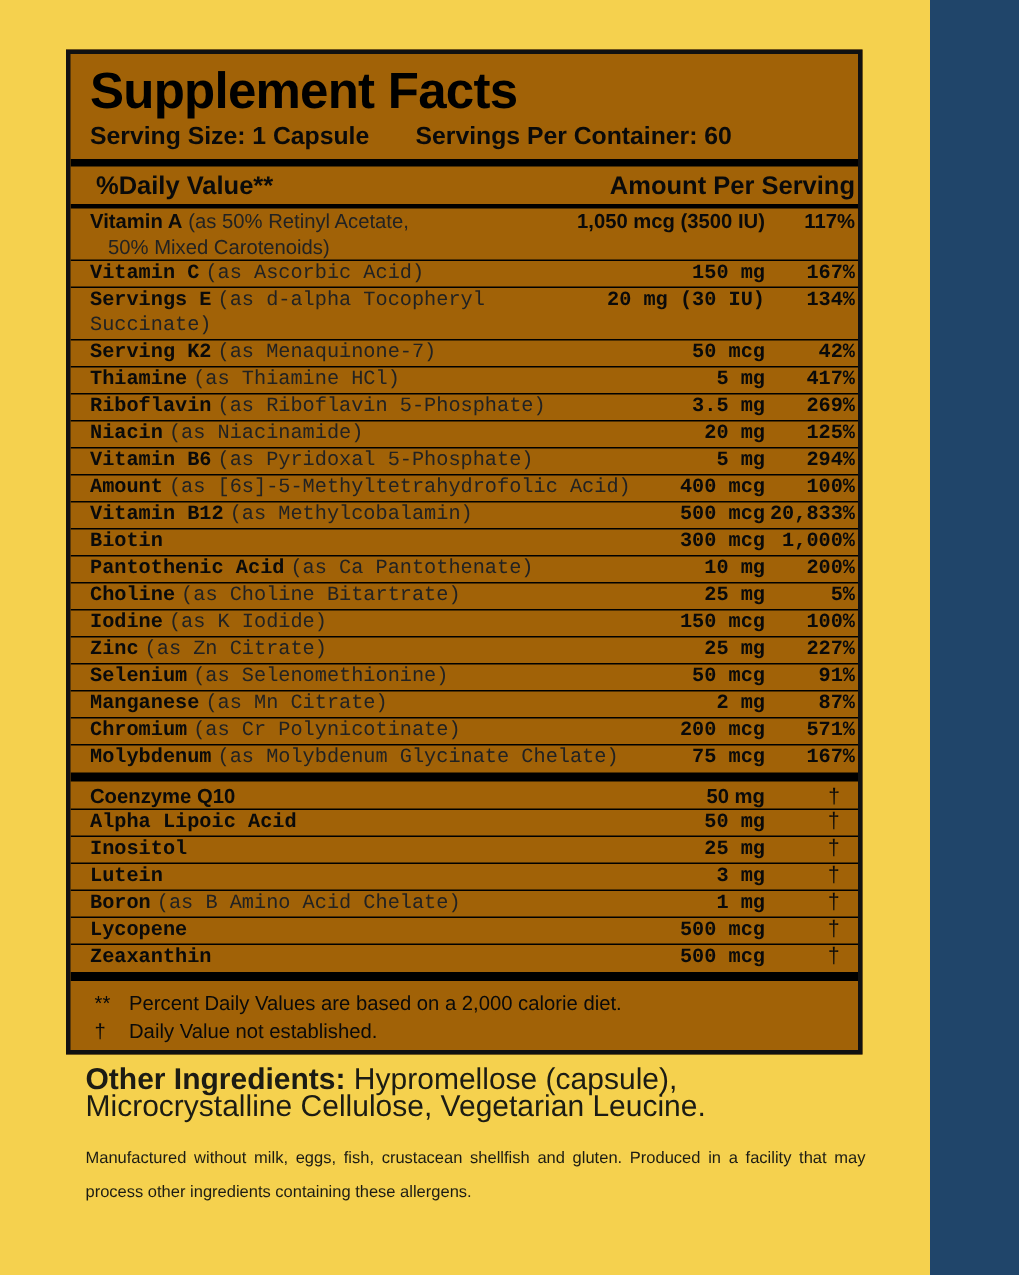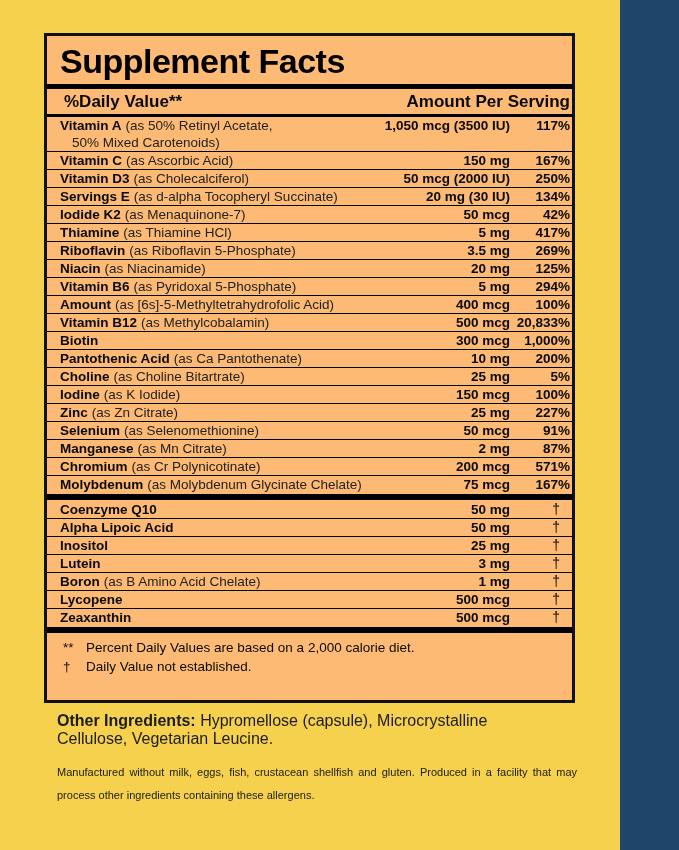--- a/index.html
+++ b/index.html
@@ -8,21 +8,21 @@
     background:#F5D14E;
     font-family:"Liberation Sans","DejaVu Sans",sans-serif;
     color:#0a0a0a;
   }
   .navy-stripe{
     position:absolute;top:0;right:0;width:59px;height:850px;
     background:#20456A;
   }
   .panel{
     position:absolute;left:44px;top:33px;width:531px;height:670px;
-    box-sizing:border-box;background:#fdba74;border:3px solid #111;
+    box-sizing:border-box;background:#a16207;border:3px solid #111;
     overflow:hidden;
   }
   .title{
     margin:6px 12px 0 13px;font-size:34px;line-height:38px;
     font-weight:bold;letter-spacing:-0.5px;color:#000;
   }
   .serving-row{
     margin:1px 12px 0 13px;display:flex;line-height:21px;
     font-size:16.5px;font-weight:bold;
   }
@@ -33,44 +33,48 @@
   .bar-6{height:6px;margin:1px 0;}
   .col-header{
     margin:0 2px 0 17px;display:flex;justify-content:space-between;
     line-height:25px;font-size:17px;font-weight:bold;
   }
   .rows{width:100%;}
   .row{
     display:flex;align-items:flex-start;
     padding:0 2px 0 13px;line-height:17px;font-size:13.5px;
   }
-  .row + .row{border-top:1px solid #000;}
+  .row + .row{border-top:1px solid #000;font-family:Liberation Mono, monospace;}
   .row-name{flex:1;}
   .nm{font-weight:bold;}
   .ds{margin-left:4px;color:#222;}
   .ds2{padding-left:12px;color:#222;}
   .row-amt{text-align:right;white-space:nowrap;font-weight:bold;}
   .row-dv{flex:none;width:60px;text-align:right;font-weight:bold;white-space:nowrap;}
   .row-dv.dagger{font-weight:normal;padding-right:10px;box-sizing:border-box;font-size:14px;}
   .footnotes{margin:5px 12px 0 16px;font-size:13.5px;line-height:19px;}
   .fn{display:flex;}
   .fn-marker{flex:none;width:23px;}
   .bottom-text{position:absolute;color:#1c1c14;}
-  .other-ingredients{left:57px;top:712px;width:480px;font-size:16px;line-height:17.5px;}
+  .other-ingredients{left:57px;top:712px;width:480px;font-size:20px;line-height:17.5px;}
   .oi-label{font-weight:bold;}
   .allergen{left:57px;top:761px;width:520px;font-size:11px;line-height:23px;text-align:justify;}
 </style>
 </head>
 <body>
 
 <div class="navy-stripe"></div>
 
 <div class="panel">
   <div class="title">Supplement Facts</div>
 
+  <div class="serving-row">
+    <span class="serving-size">Serving Size: 1 Capsule</span>
+    <span>Servings Per Container: 60</span>
+  </div>
 
   <div class="bar bar-5"></div>
 
   <div class="col-header">
     <span>%Daily Value**</span>
     <span>Amount Per Serving</span>
   </div>
 
   <div class="bar bar-3"></div>
 
@@ -86,41 +90,33 @@
 
   <div class="row">
     <div class="row-name">
       <span class="nm">Vitamin C</span><span class="ds">(as Ascorbic Acid)</span>
       
     </div>
     <div class="row-amt">150 mg</div>
     <div class="row-dv">167%</div>
   </div>
 
-  <div class="row">
-    <div class="row-name">
-      <span class="nm">Vitamin D3</span><span class="ds">(as Cholecalciferol)</span>
-      
-    </div>
-    <div class="row-amt">50 mcg (2000 IU)</div>
-    <div class="row-dv">250%</div>
-  </div>
 
   <div class="row">
     <div class="row-name">
       <span class="nm">Servings E</span><span class="ds">(as d-alpha Tocopheryl Succinate)</span>
       
     </div>
     <div class="row-amt">20 mg (30 IU)</div>
     <div class="row-dv">134%</div>
   </div>
 
   <div class="row">
     <div class="row-name">
-      <span class="nm">Iodide K2</span><span class="ds">(as Menaquinone-7)</span>
+      <span class="nm">Serving K2</span><span class="ds">(as Menaquinone-7)</span>
       
     </div>
     <div class="row-amt">50 mcg</div>
     <div class="row-dv">42%</div>
   </div>
 
   <div class="row">
     <div class="row-name">
       <span class="nm">Thiamine</span><span class="ds">(as Thiamine HCl)</span>
       

